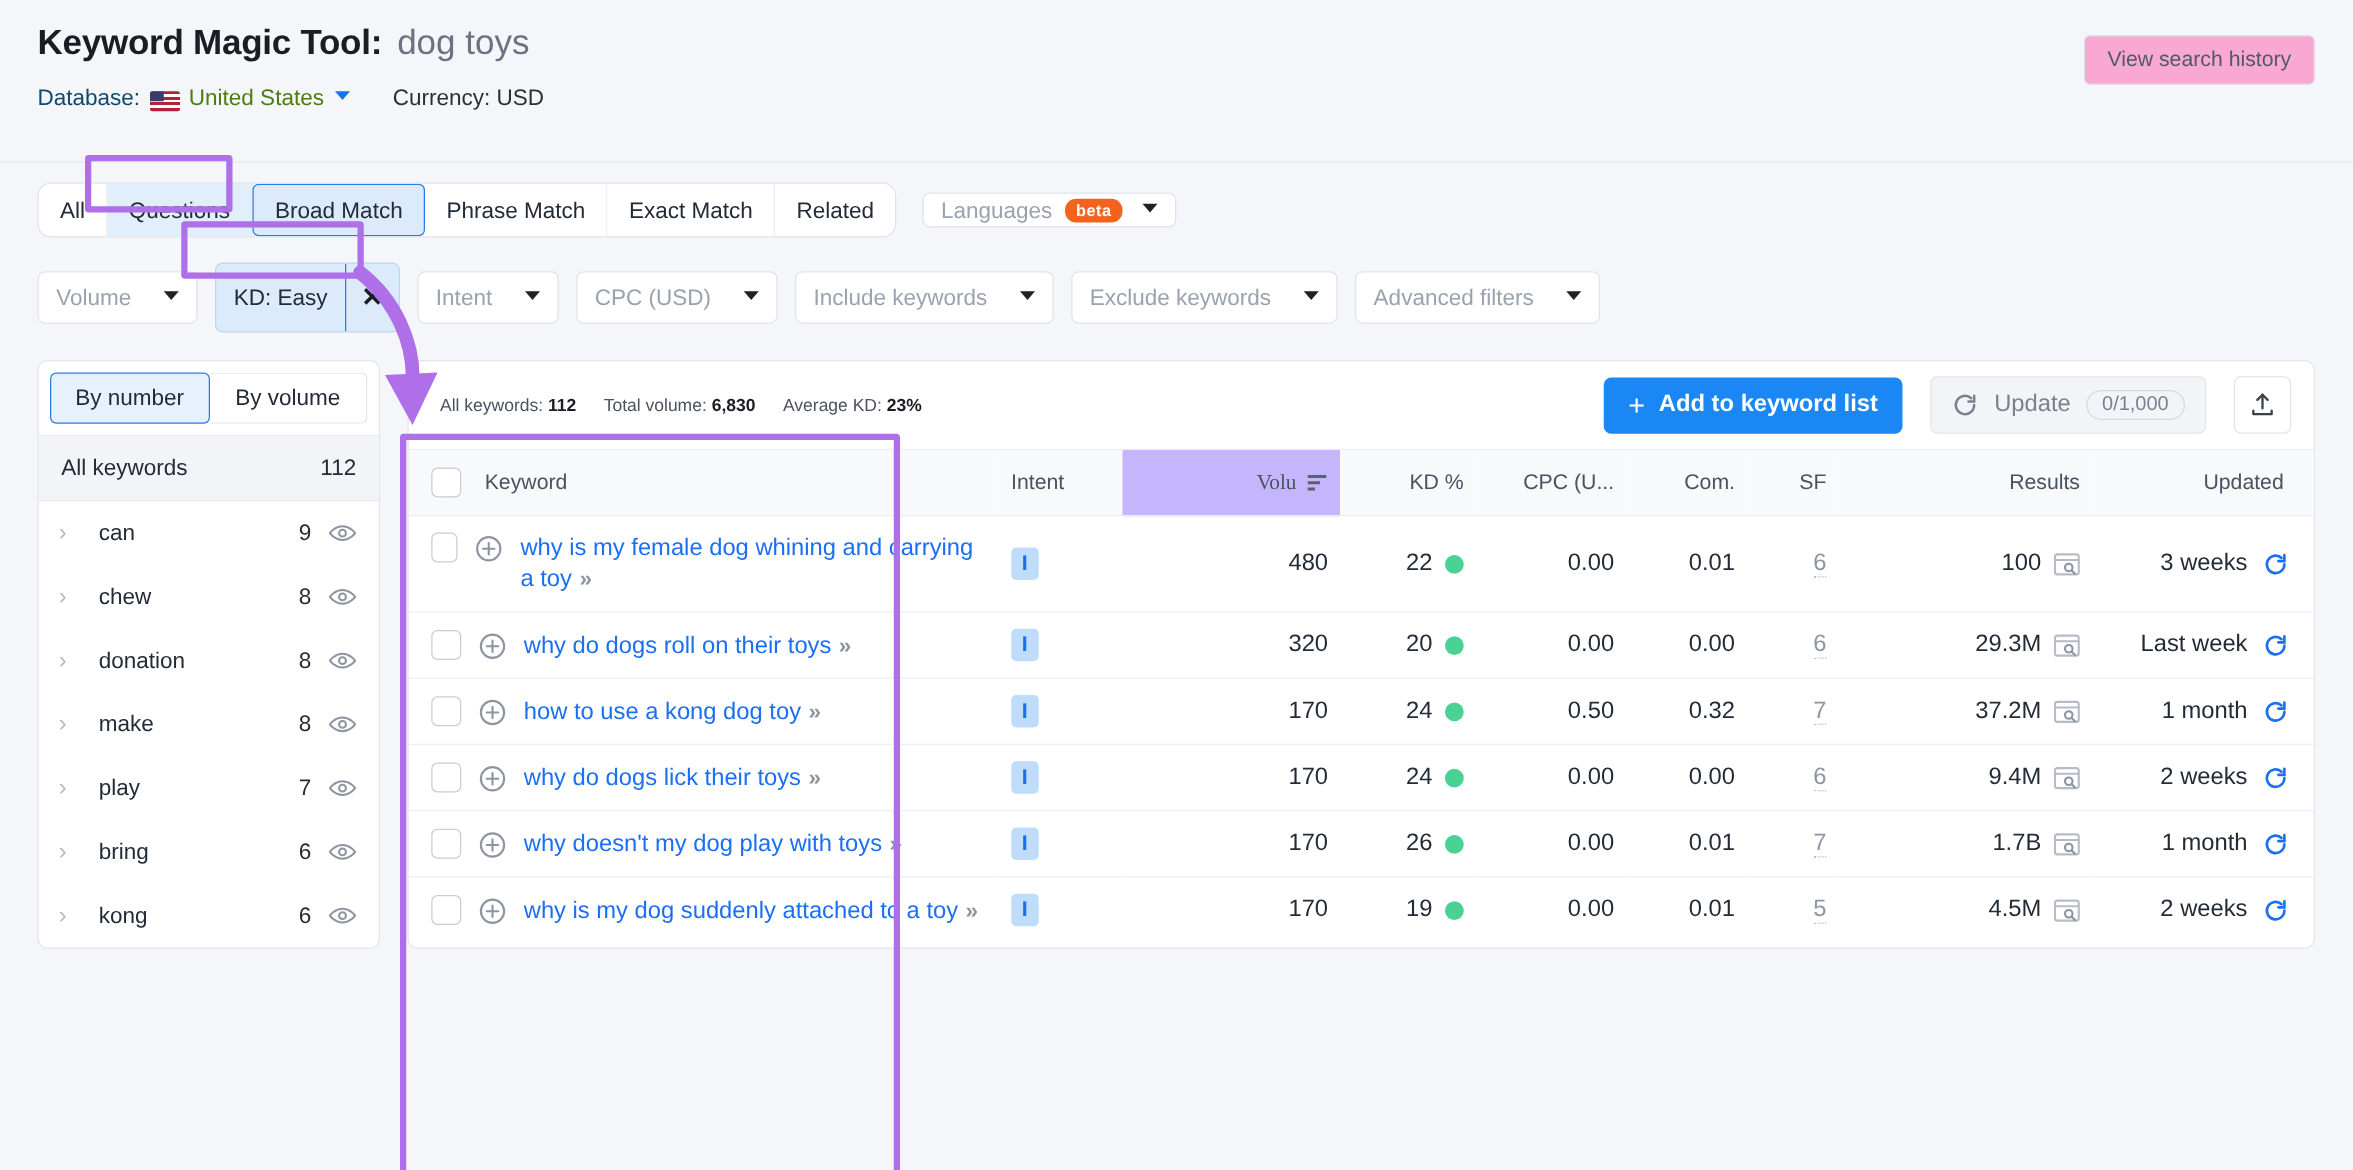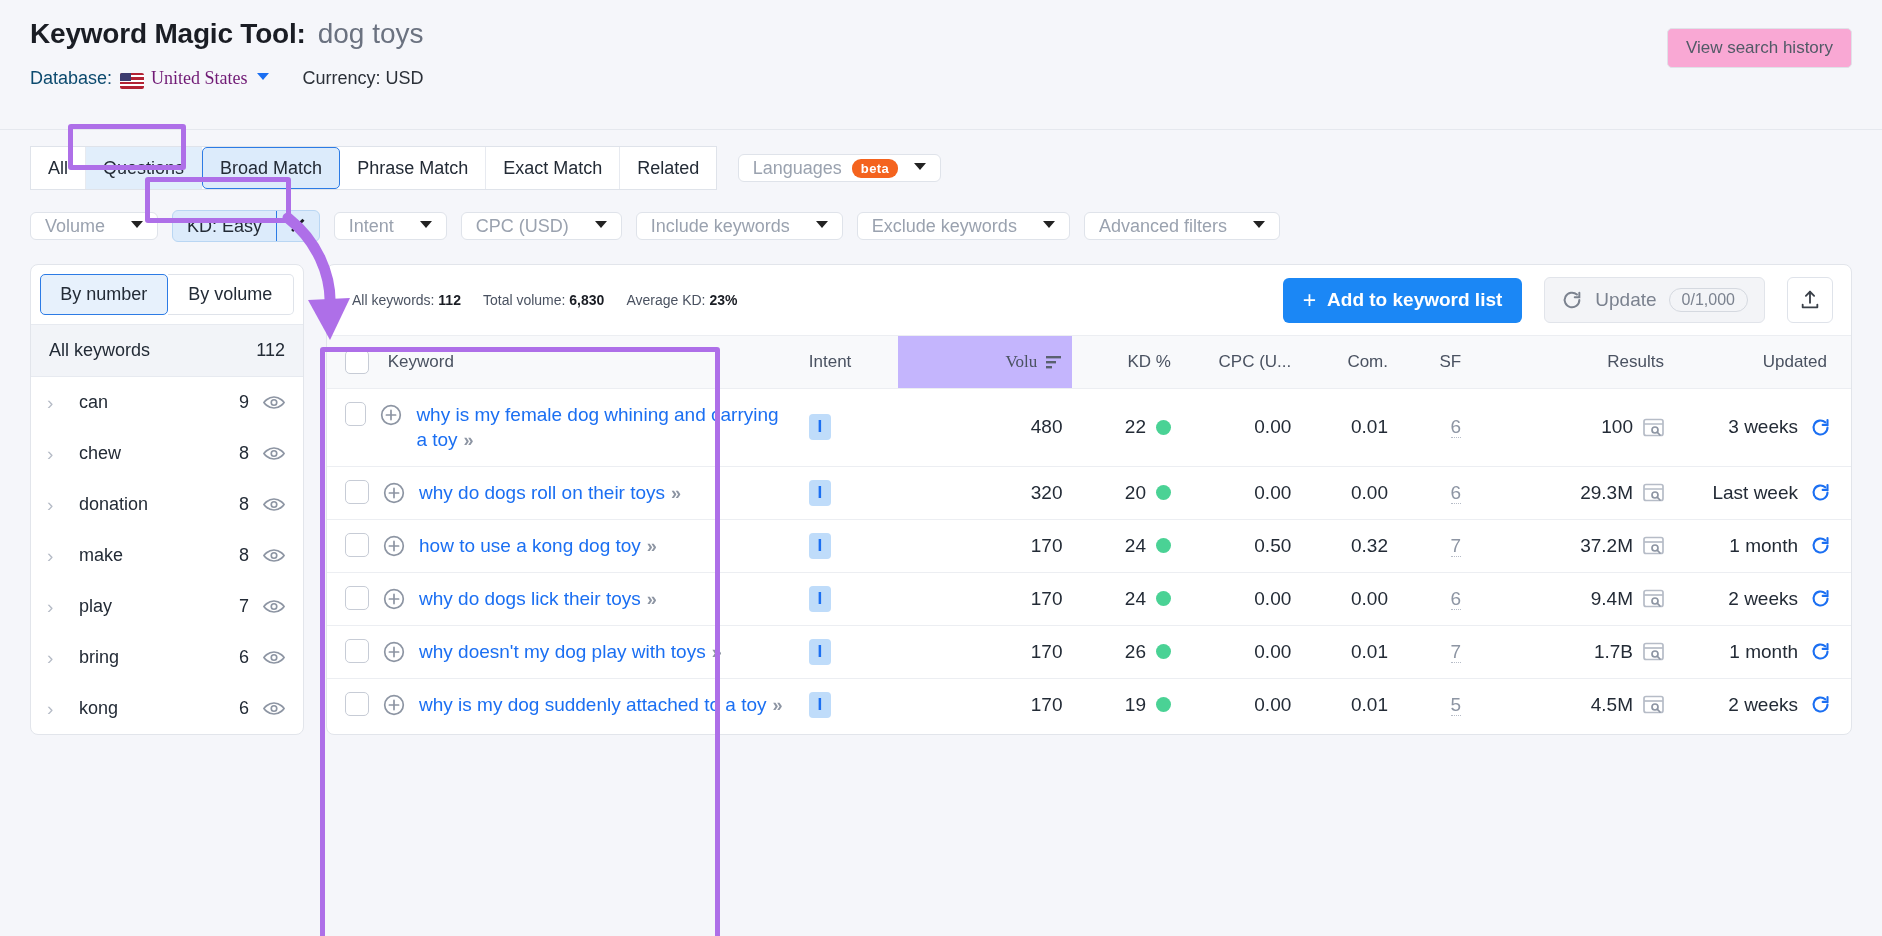--- a/index.html
+++ b/index.html
@@ -26,39 +26,39 @@
   .meta-label { color: #0c4a6e; }
   .flag {
     display: inline-block; width: 24px; height: 16px; margin: 0 7px 0 8px;
     position: relative; top: 2px; border-radius: 2px; overflow: hidden;
     background: linear-gradient(#b22234 0 14%, #fff 14% 28%, #b22234 28% 42%, #fff 42% 56%,
                 #b22234 56% 70%, #fff 70% 84%, #b22234 84% 100%);
   }
   .flag::before {
     content: ""; position: absolute; left: 0; top: 0; width: 11px; height: 8px; background: #3c3b6e;
   }
-  .db-link { color: #701a75; cursor: pointer; font-family: Liberation Serif, serif; }
+  .db-link { color: #4d7c0f; cursor: pointer; }
   .chev {
     display: inline-block; width: 0; height: 0; margin-left: 9px;
     border-left: 6px solid transparent; border-right: 6px solid transparent;
     border-top: 7px solid #1b6ff2; position: relative; top: -2px;
   }
   .chev.dark { border-top-color: #222; }
   .currency { margin-left: 34px; color: #2b3038; }
   .view-history {
     position: absolute; right: 30px; top: 28px;
     padding: 9px 18px; font-size: 17px; color: #515a66;
     background: #f9a8d4; border: 1px solid #dfe2e8; border-radius: 5px; cursor: pointer;
   }
 
   
   .filterbar { padding: 16px 30px 0 30px; }
   .tabgroup {
     display: inline-flex; background: #fff;
-    border: 1px solid #dfe3ea; border-radius: 0; overflow: hidden; height: 44px;
+    border: 1px solid #dfe3ea; border-radius: 11px; overflow: hidden; height: 44px;
   }
   .tab {
     display: flex; align-items: center; padding: 0 17px; font-size: 18px;
     color: #232b36; cursor: pointer; border-right: 1px solid #e7eaf0; background: #fff;
     height: 100%;
   }
   .tab:last-child { border-right: none; }
   .tab.sel-blue { background: #dcebfb; border: 1px solid #2c7be5; border-radius: 5px; }
   .tab.sel-light { background: #e1eefb; }
   .langbox {
@@ -67,26 +67,26 @@
     font-size: 18px; color: #9aa2af; cursor: pointer;
   }
   .beta {
     background: #f4631e; color: #fff; font-size: 13px; font-weight: bold;
     border-radius: 9px; padding: 2px 9px; margin-left: 10px; letter-spacing: .4px;
   }
 
   .filterrow2 { padding: 20px 30px 0 30px; display: flex; align-items: center; gap: 14px; }
   .fbtn {
     display: inline-flex; align-items: center; justify-content: space-between;
-    height: 28px; padding: 0 14px; background: #fff; border: 1px solid #dfe3ea;
+    height: 42px; padding: 0 14px; background: #fff; border: 1px solid #dfe3ea;
     border-radius: 6px; font-size: 18px; color: #9aa2af; cursor: pointer;
   }
   .fbtn .chev { border-top-color: #222; margin-left: 26px; }
   .kd-chip {
-    display: inline-flex; align-items: center; height: 32px;
+    display: inline-flex; align-items: center; height: 56px;
     background: #dcebfb; border: 1px solid #b9d6f3; border-radius: 6px;
     font-size: 18px; color: #232b36; overflow: hidden;
   }
   .kd-chip .lbl { padding: 0 14px; }
   .kd-chip .sep { width: 1px; align-self: stretch; background: #2c7be5; }
   .kd-chip .x { padding: 0 12px; font-size: 21px; font-weight: bold; cursor: pointer; color: #1a1d24; }
 
   
   .anno { position: absolute; border: 5px solid #ae6fe8; border-radius: 3px; pointer-events: none; z-index: 40; }
 

